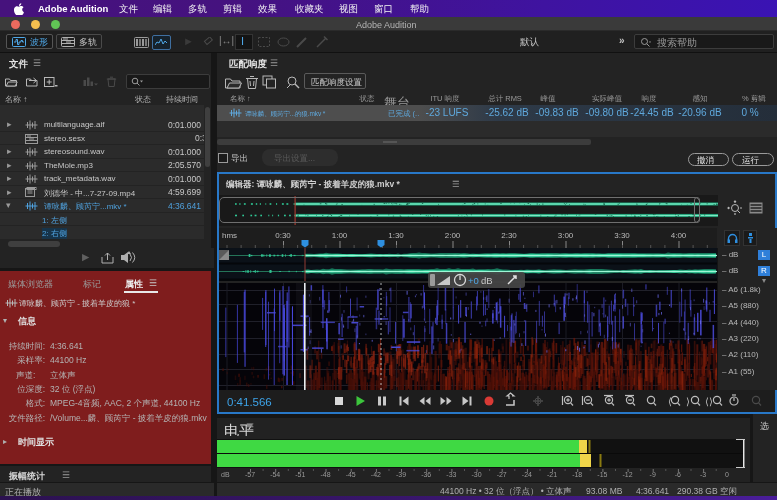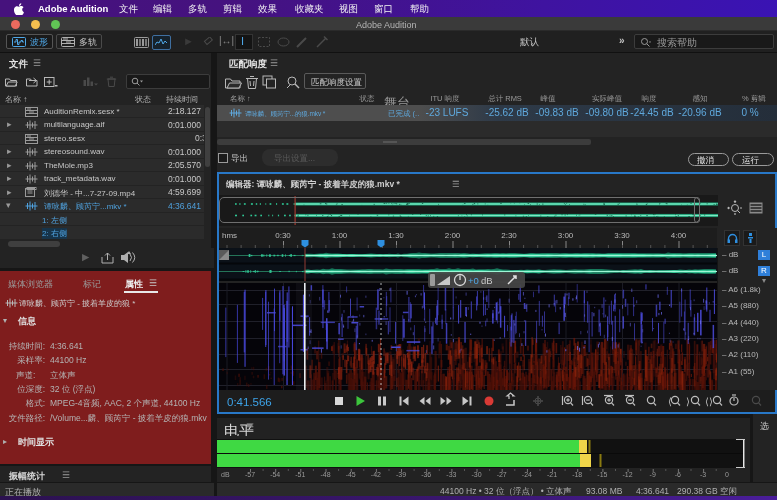--- a/index.html
+++ b/index.html
@@ -124,31 +124,20 @@
       <path d="M9,3.5 l3,0 l-1.5,2 z" fill="#9a9a9a"></path>
     </svg>
 <div class="abs" style="left:0;top:38px;width:211px;height:15px;border-bottom:1px solid #1a1a1a">
 <span class="t" style="left:5px;top:3px;color:#b0b0b0;font-size:8px">名称 ↑</span>
 <span class="t" style="left:135px;top:3px;color:#b0b0b0;font-size:8px">状态</span>
 <span class="t" style="left:166px;top:3px;color:#b0b0b0;font-size:8px">持续时间</span>
 </div>
 </div>
 <div class="abs" style="left:0;top:104.5px;width:211px;height:136px;background:#2b2b2b;overflow:hidden">
 <div style="position:relative;width:211px;height:136px">
-<div style="position:absolute;left:0;top:0.0px;width:204px;height:13.5px;border-bottom:1px solid #232323">
-<svg width="13" height="10" style="position:absolute;left:25px;top:2px">
-          <rect x="0.5" y="0.5" width="12" height="9" fill="none" stroke="#9a9a9a"></rect>
-          <line x1="0.5" y1="3.5" x2="12.5" y2="3.5" stroke="#9a9a9a"></line>
-          <line x1="0.5" y1="6.5" x2="12.5" y2="6.5" stroke="#9a9a9a"></line>
-          <rect x="2" y="1.5" width="4" height="1" fill="#9a9a9a"></rect>
-          <rect x="4" y="4.5" width="5" height="1" fill="#9a9a9a"></rect>
-        </svg>
-<span style="position:absolute;left:44px;top:2px;color:#c8c8c8;font-size:8px;white-space:nowrap">AuditionRemix.sesx *</span>
-<span style="position:absolute;right:3px;top:1.5px;color:#c8c8c8;font-size:8.5px">2:18.127</span>
-</div>
 <div style="position:absolute;left:0;top:13.5px;width:204px;height:13.5px;border-bottom:1px solid #232323">
 <span style="position:absolute;left:7px;top:1px;color:#9a9a9a;font-size:9px">▸</span>
 <svg width="13" height="10" style="position:absolute;left:25px;top:2px">
           <g stroke="#9a9a9a" stroke-width="1">
             <line x1="0.5" y1="5" x2="12.5" y2="5"></line>
             <line x1="2.5" y1="2" x2="2.5" y2="8"></line>
             <line x1="5" y1="0.5" x2="5" y2="9.5"></line>
             <line x1="7.5" y1="2.5" x2="7.5" y2="7.5"></line>
             <line x1="10" y1="1" x2="10" y2="9"></line>
           </g>

